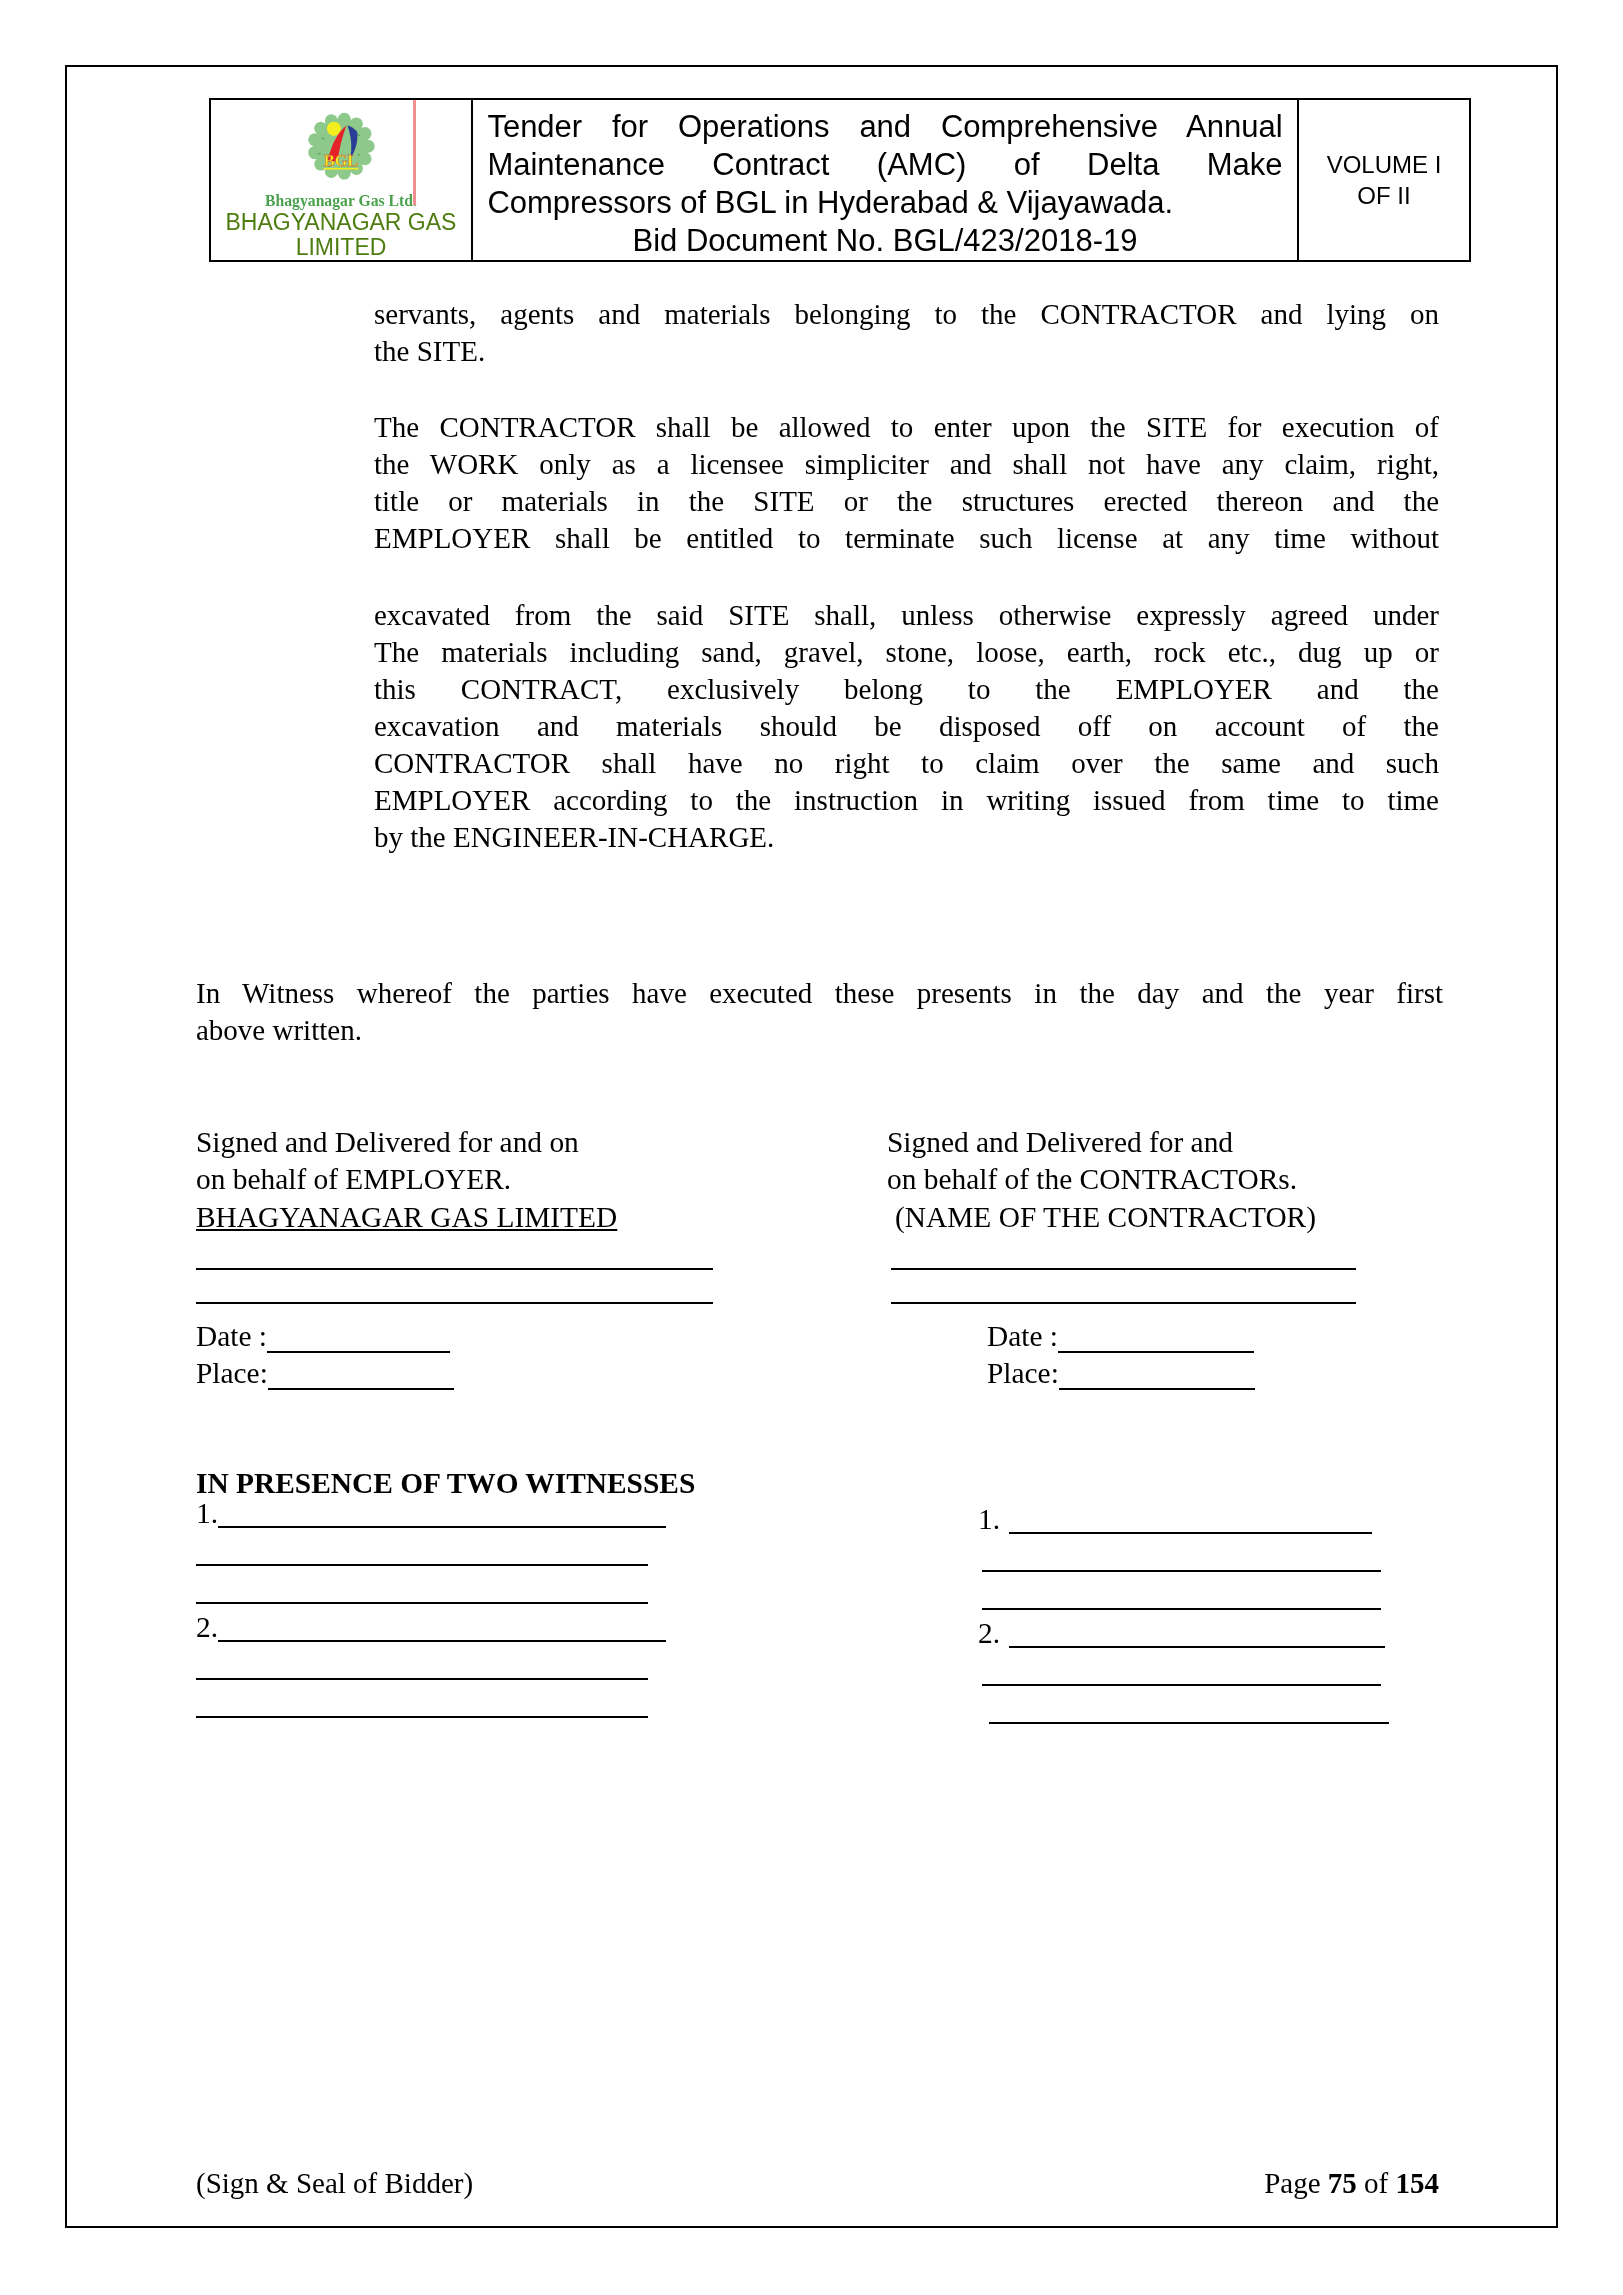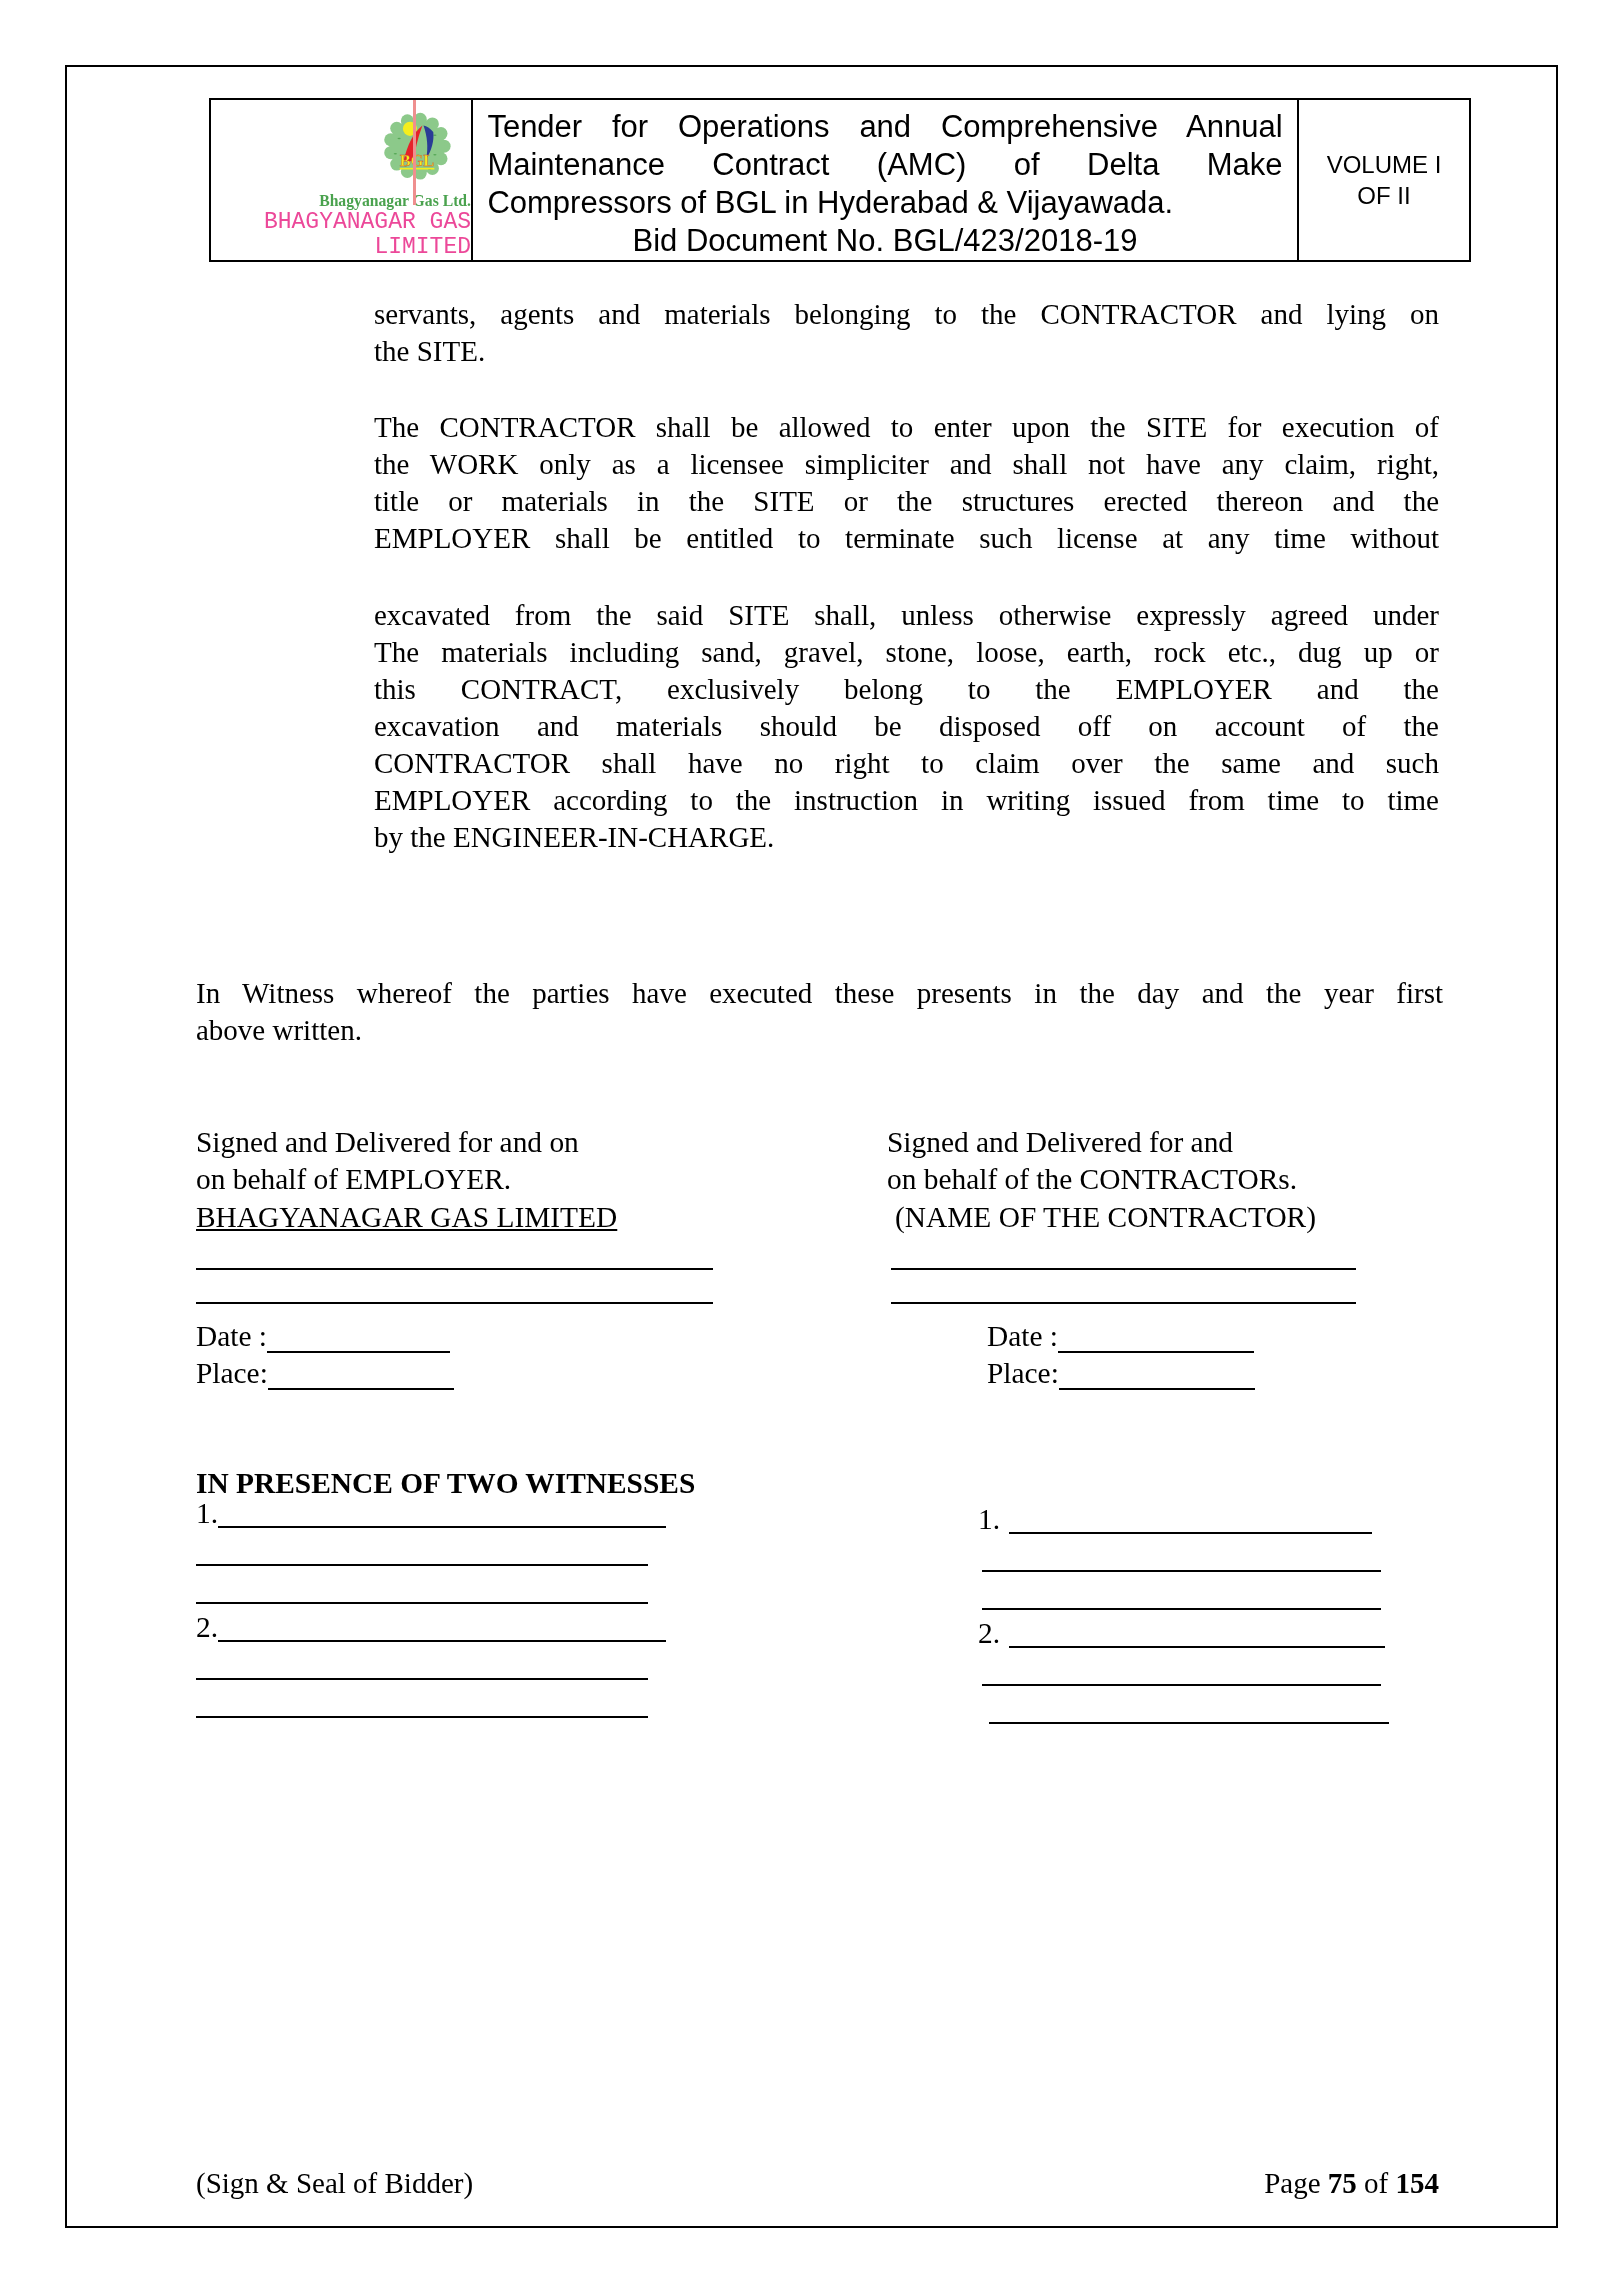--- a/index.html
+++ b/index.html
@@ -29,43 +29,43 @@
     display:flex;
     background:#fff;
   }
   .logo-cell{
     width:262px;
     border-right:2.6px solid #000;
     box-sizing:border-box;
     position:relative;
     display:flex;
     flex-direction:column;
-    align-items:flex-end;
+    align-items:center;
     padding-top:5px;
   }
   .red-line{
     position:absolute;
     left:202px; top:0;
     width:2.6px; height:105px;
     background:var(--divider-red,#ef8f8f);
   }
   .logo-subtitle{
     font-family:"Liberation Serif", serif;
     font-weight:bold;
     font-size:15.7px;
     line-height:17px;
     color:var(--logo-dark-green,#4aa24e);
     white-space:nowrap;
   }
   .company-name{
-    font-family:Liberation Mono, monospace;
+    font-family:Liberation Sans, sans-serif;
     font-size:23px;
     line-height:25px;
     text-align:center;
-    color:#ec4899;
+    color:#4d7c0f;
     margin-top:1.3px;
   }
   .title-cell{
     flex:1;
     border-right:2.6px solid #000;
     box-sizing:border-box;
     padding:7.9px 14.4px 0 14.4px;
     font-family:"Liberation Sans", sans-serif;
     font-size:31px;
     line-height:38px;

